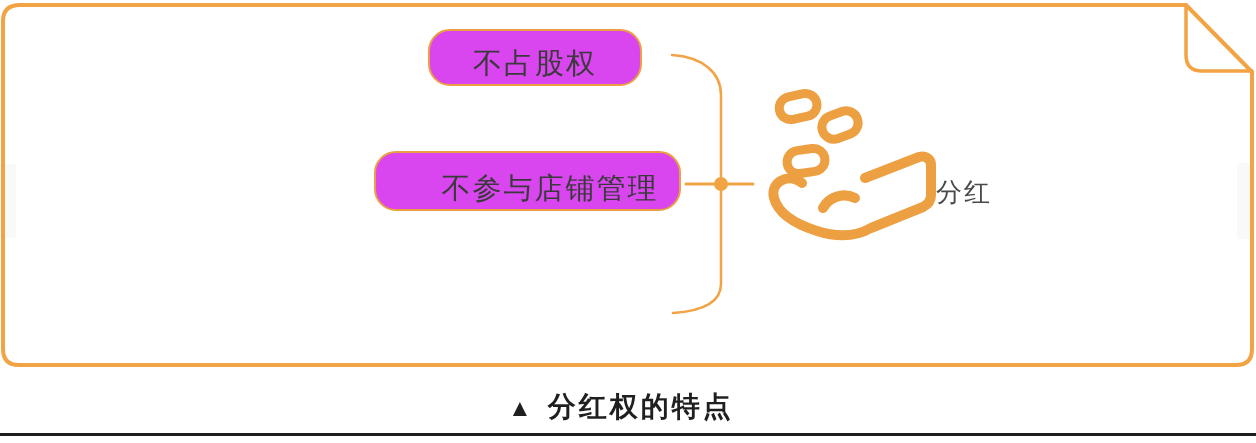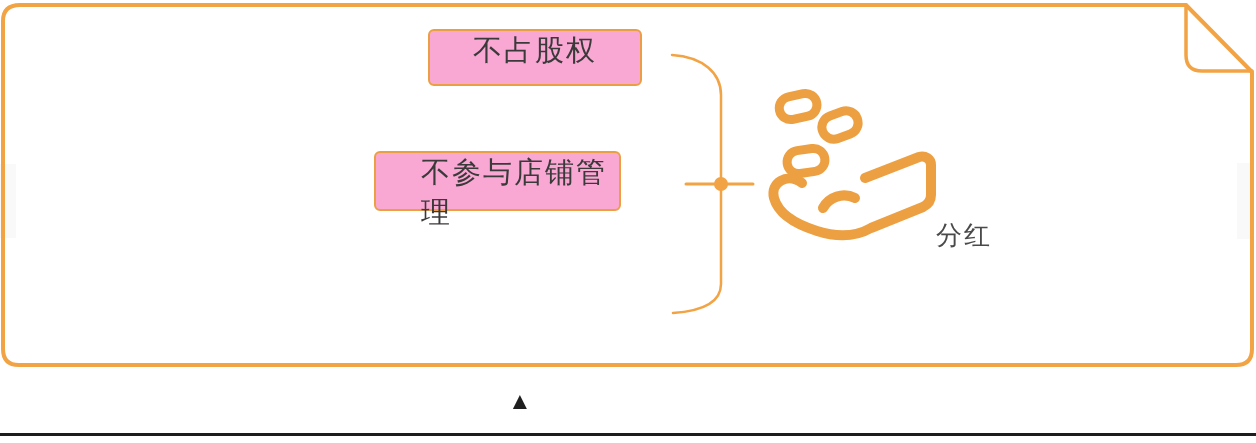--- a/index.html
+++ b/index.html
@@ -8,37 +8,37 @@
     width:1256px;height:443px;
     background:#ffffff;
     overflow:hidden;
     font-family:"Liberation Sans","DejaVu Sans",sans-serif;
   }
   .stage svg{position:absolute;display:block;}
 
   
   .feature-box{
     position:absolute;
-    background:#f9a8d4;
+    background:#d946ef;
     border:2px solid #EC9F42;
-    border-radius:6px;
-    display:flex;align-items:flex-start;justify-content:center;
+    border-radius:22px;
+    display:flex;align-items:flex-end;justify-content:center;
     color:#3A3A3A;
     font-size:29px;
     letter-spacing:2px;
     box-sizing:border-box;
   }
   .box-1{left:428px;top:29px;width:214px;height:57px;}
-  .box-2{left:374px;top:151px;width:247px;height:60px;padding-left:45px;}
+  .box-2{left:374px;top:151px;width:307px;height:60px;padding-left:45px;}
   .box-3{left:310px;top:279px;width:333px;height:61px;}
 
   
   .dividend-label{
     position:absolute;left:936px;top:175px;
-    font-size:26px;color:#4A4A4A;letter-spacing:2px;margin-top:43px;
+    font-size:26px;color:#4A4A4A;letter-spacing:2px;
   }
 
   
   .figure-caption{
     position:absolute;left:508px;top:388px;
     display:flex;align-items:center;gap:16px;
     color:#1F1F1F;font-weight:bold;font-size:28px;letter-spacing:3px;
   }
   .caption-triangle{
     font-size:24px;line-height:1;transform:translateY(1px);
@@ -89,17 +89,18 @@
     <rect x="56.5" y="28" width="37" height="24" rx="12" stroke-width="9" fill="#ffffff" transform="rotate(-20 75 40)"></rect>
     <rect x="22" y="64.5" width="38" height="23" rx="11.5" stroke-width="9" fill="#ffffff" transform="rotate(-8 41 76)"></rect>
     <path stroke-width="10" d="M37 98 C22 87 5 98 9 113 C13 128 30 139 52 146 C74 153 92 151 106 143 L158 122 C164 119 166 115 166 110 L166 80 C166 74 160 70 154 72 L100 93"></path>
     <path stroke-width="10" d="M58 123 C64 112 78 107 90 113"></path>
   </svg>
 
   <div class="dividend-label">分红</div>
 
   <div class="figure-caption">
     <span class="caption-triangle">▲</span>
+    <span>分红权的特点</span>
   </div>
 
   <div class="bottom-divider"></div>
 
 </div>
 
 </body></html>

